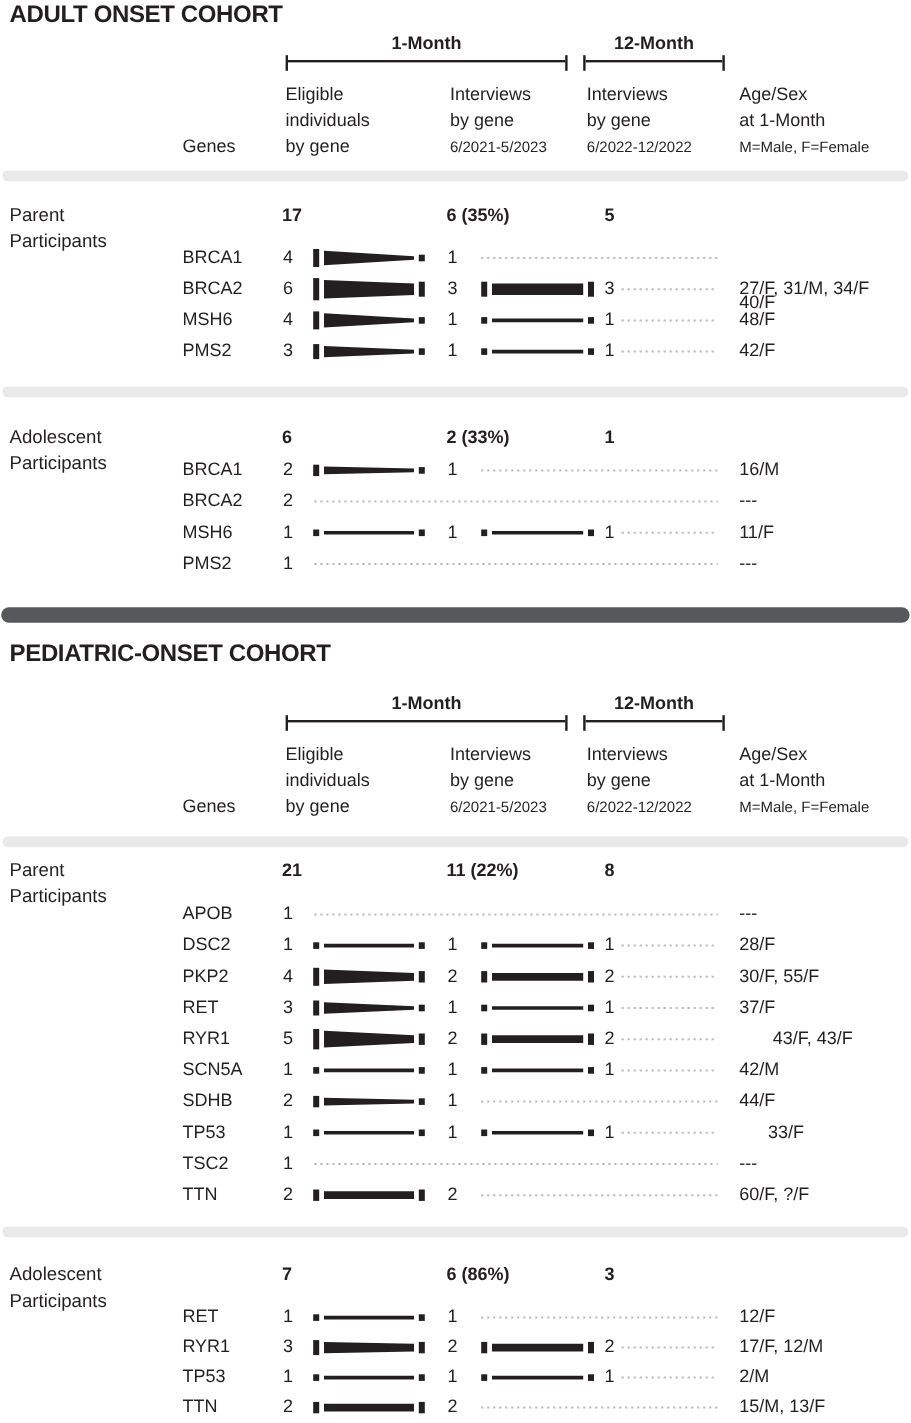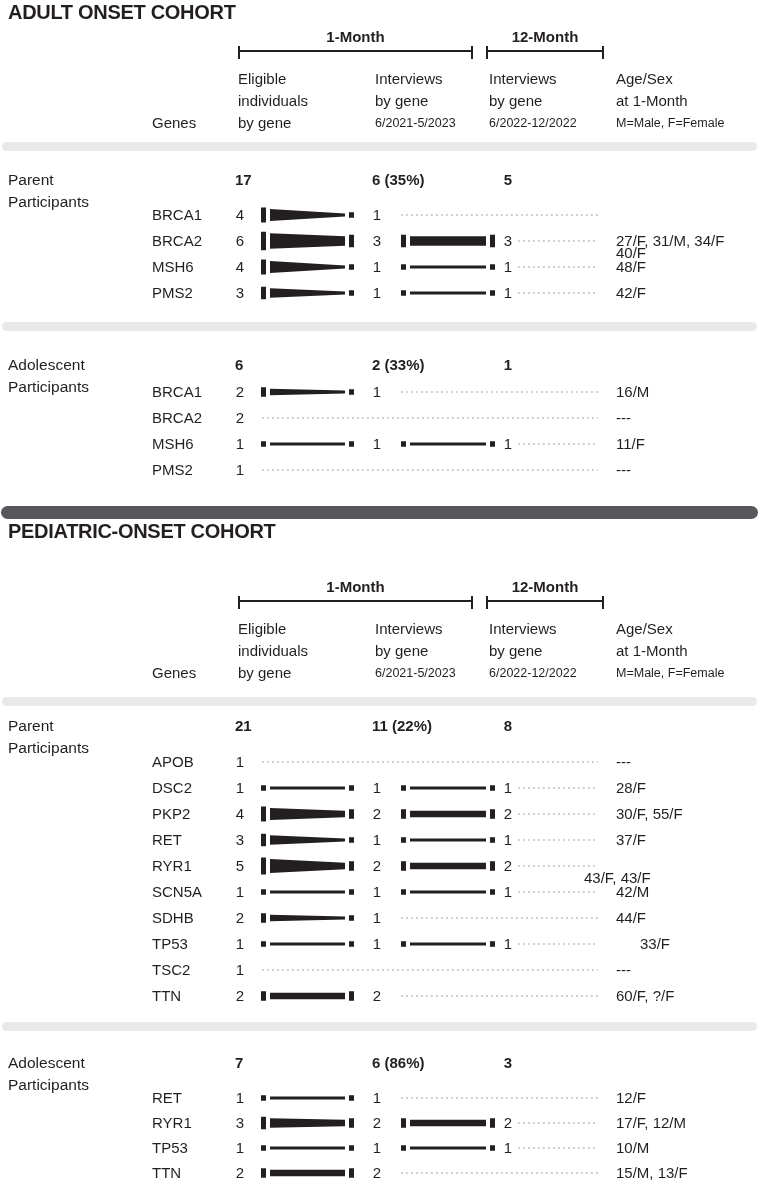--- a/index.html
+++ b/index.html
@@ -57,21 +57,21 @@
     <div class="small">M=Male, F=Female</div>
   </div>
   <div class="colhead" style="left:152px;top:112px">Genes</div>
 
   <div class="sep" style="top:142px"></div>
   <div class="sep" style="top:322px"></div>
   <div class="sepdark" style="top:506px"></div>
   <div class="sep" style="top:697px"></div>
   <div class="sep" style="top:1022px"></div>
 
-  <div class="title" style="top:520px">PEDIATRIC-ONSET COHORT</div>
+  <div class="title" style="top:534px">PEDIATRIC-ONSET COHORT</div>
 
   <div class="blabel" style="left:238px;width:235px;top:576px">1-Month</div>
   <div class="blabel" style="left:486px;width:118px;top:576px">12-Month</div>
   <div class="bracket" style="left:238px;width:235px;top:596px"></div>
   <div class="bracket" style="left:486px;width:118px;top:596px"></div>
 
   <div class="colhead" style="left:238px;top:618px">
     <div>Eligible</div>
     <div>individuals</div>
     <div>by gene</div>
@@ -250,21 +250,21 @@
       <rect x="261" y="-8.5" width="5" height="17" fill="var(--ink)"></rect>
       <rect x="349" y="-4.75" width="5" height="9.5" fill="var(--ink)"></rect>
       <polygon points="270,-7 345,-3.25 345,3.25 270,7" fill="var(--ink)"></polygon>
       <rect x="401" y="-4.75" width="5" height="9.5" fill="var(--ink)"></rect>
       <rect x="490" y="-4.75" width="5" height="9.5" fill="var(--ink)"></rect>
       <polygon points="410,-3.25 486,-3.25 486,3.25 410,3.25" fill="var(--ink)"></polygon>
       <line x1="518" y1="0" x2="598" y2="0" stroke="var(--dot)" stroke-width="1.7" stroke-dasharray="1.8 3.2"></line>
     </svg>
     <div class="num ncenter" style="left: 365px; width: 24px; top: 855px;">2</div>
     <div class="num ncenter" style="left: 496px; width: 24px; top: 855px;">2</div>
-    <div class="age" style="left: 584px; top: 855px; margin-top: 12px;">43/F, 43/F</div>
+    <div class="age" style="left: 644px; top: 855px;">43/F, 43/F</div>
     <div class="gene" style="left: 152px; top: 881px;">SCN5A</div>
     <div class="num ncenter" style="left: 228px; width: 24px; top: 881px;">1</div>
     <svg width="352" height="24" viewBox="250 -12 352 24" style="position: absolute; left: 250px; top: 880px;">
       <rect x="261" y="-2.75" width="5" height="5.5" fill="var(--ink)"></rect>
       <rect x="349" y="-2.75" width="5" height="5.5" fill="var(--ink)"></rect>
       <polygon points="270,-1.5 345,-1.5 345,1.5 270,1.5" fill="var(--ink)"></polygon>
       <rect x="401" y="-2.75" width="5" height="5.5" fill="var(--ink)"></rect>
       <rect x="490" y="-2.75" width="5" height="5.5" fill="var(--ink)"></rect>
       <polygon points="410,-1.5 486,-1.5 486,1.5 410,1.5" fill="var(--ink)"></polygon>
       <line x1="518" y1="0" x2="598" y2="0" stroke="var(--dot)" stroke-width="1.7" stroke-dasharray="1.8 3.2"></line>
@@ -347,21 +347,21 @@
       <rect x="261" y="-2.75" width="5" height="5.5" fill="var(--ink)"></rect>
       <rect x="349" y="-2.75" width="5" height="5.5" fill="var(--ink)"></rect>
       <polygon points="270,-1.5 345,-1.5 345,1.5 270,1.5" fill="var(--ink)"></polygon>
       <rect x="401" y="-2.75" width="5" height="5.5" fill="var(--ink)"></rect>
       <rect x="490" y="-2.75" width="5" height="5.5" fill="var(--ink)"></rect>
       <polygon points="410,-1.5 486,-1.5 486,1.5 410,1.5" fill="var(--ink)"></polygon>
       <line x1="518" y1="0" x2="598" y2="0" stroke="var(--dot)" stroke-width="1.7" stroke-dasharray="1.8 3.2"></line>
     </svg>
     <div class="num ncenter" style="left: 365px; width: 24px; top: 1137px;">1</div>
     <div class="num ncenter" style="left: 496px; width: 24px; top: 1137px;">1</div>
-    <div class="age" style="left: 616px; top: 1137px;">10/M</div>
+    <div class="age" style="left: 616px; top: 1137px;">2/M</div>
     <div class="gene" style="left: 152px; top: 1162px;">TTN</div>
     <div class="num ncenter" style="left: 228px; width: 24px; top: 1162px;">2</div>
     <svg width="352" height="24" viewBox="250 -12 352 24" style="position: absolute; left: 250px; top: 1161px;">
       <rect x="261" y="-4.75" width="5" height="9.5" fill="var(--ink)"></rect>
       <rect x="349" y="-4.75" width="5" height="9.5" fill="var(--ink)"></rect>
       <polygon points="270,-3.25 345,-3.25 345,3.25 270,3.25" fill="var(--ink)"></polygon>
       <line x1="401" y1="0" x2="598" y2="0" stroke="var(--dot)" stroke-width="1.7" stroke-dasharray="1.8 3.2"></line>
     </svg>
     <div class="num ncenter" style="left: 365px; width: 24px; top: 1162px;">2</div>
     <div class="age" style="left: 616px; top: 1162px;">15/M, 13/F</div>

